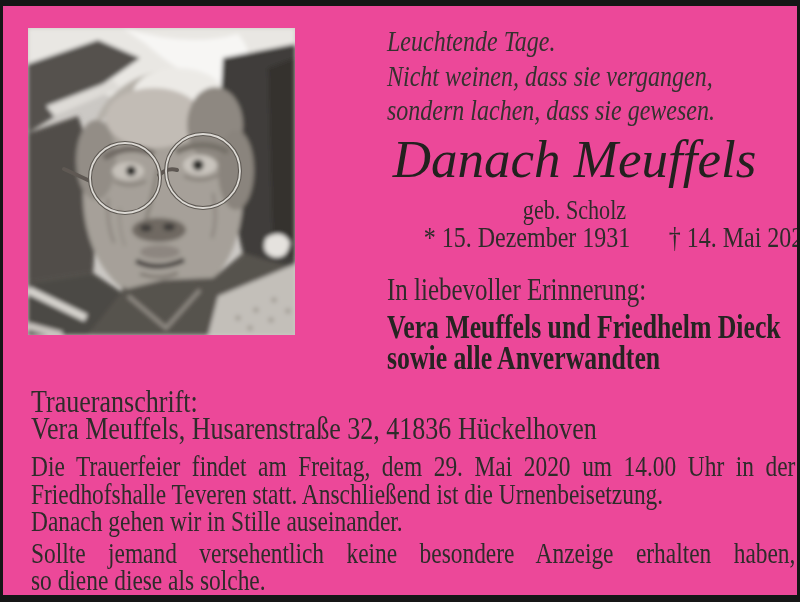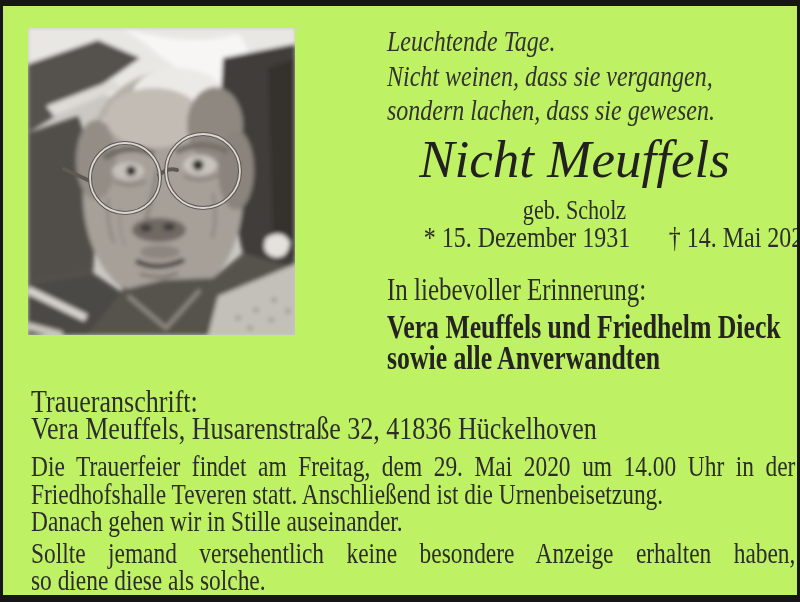--- a/index.html
+++ b/index.html
@@ -1,20 +1,20 @@
 <!DOCTYPE html>
 <html><head>
 <meta charset="utf-8">
 <style>
   html,body{margin:0;padding:0;background:#ffffff;}
   #notice{
     position:relative;
     width:800px;height:602px;
     box-sizing:border-box;
-    background:#bef264;
+    background:#ec4899;
     border-top:6px solid #161616;
     border-bottom:7px solid #161616;
     border-left:3px solid #161616;
     border-right:3px solid #161616;
     overflow:hidden;
     font-family:"Liberation Serif", serif;
     color:#2e2c2a;
   }
   .abs{position:absolute;}
   
@@ -161,21 +161,21 @@
       </g>
     </svg>
   </div>
 
   <div class="abs quote">
     <div>Leuchtende Tage.</div>
     <div>Nicht weinen, dass sie vergangen,</div>
     <div>sondern lachen, dass sie gewesen.</div>
   </div>
 
-  <div class="abs center-col name">Nicht Meuffels</div>
+  <div class="abs center-col name">Danach Meuffels</div>
   <div class="abs center-col maiden">geb. Scholz</div>
   <div class="abs center-col dates">
     <span class="birth">* 15. Dezember 1931</span><span class="death">† 14. Mai 2020</span>
   </div>
 
   <div class="abs remembrance">In liebevoller Erinnerung:</div>
   <div class="abs mourners">
     <div>Vera Meuffels und Friedhelm Dieck</div>
     <div>sowie alle Anverwandten</div>
   </div>

